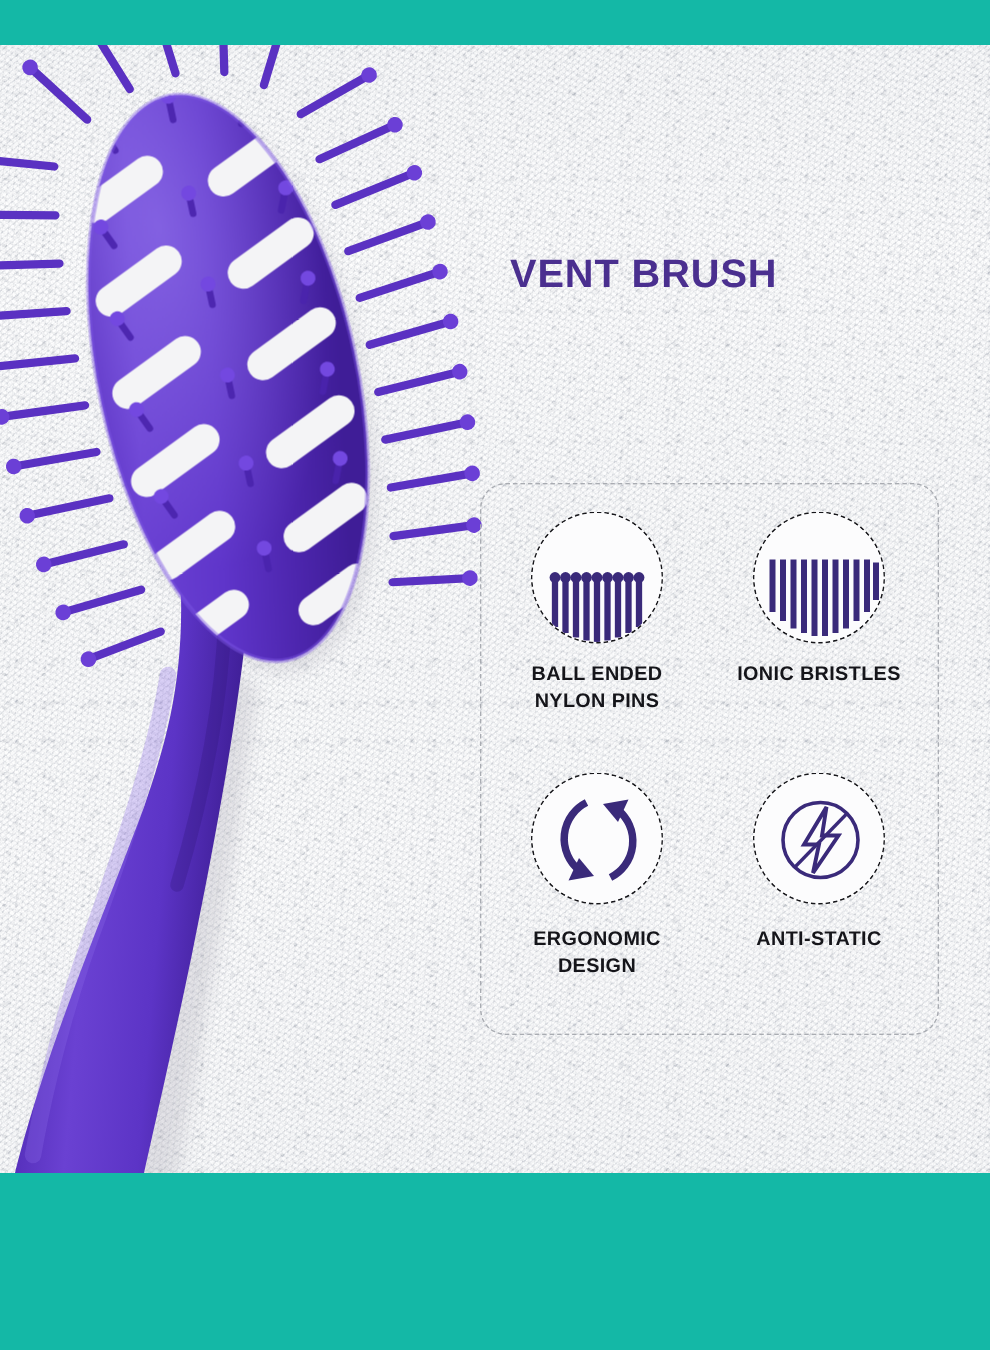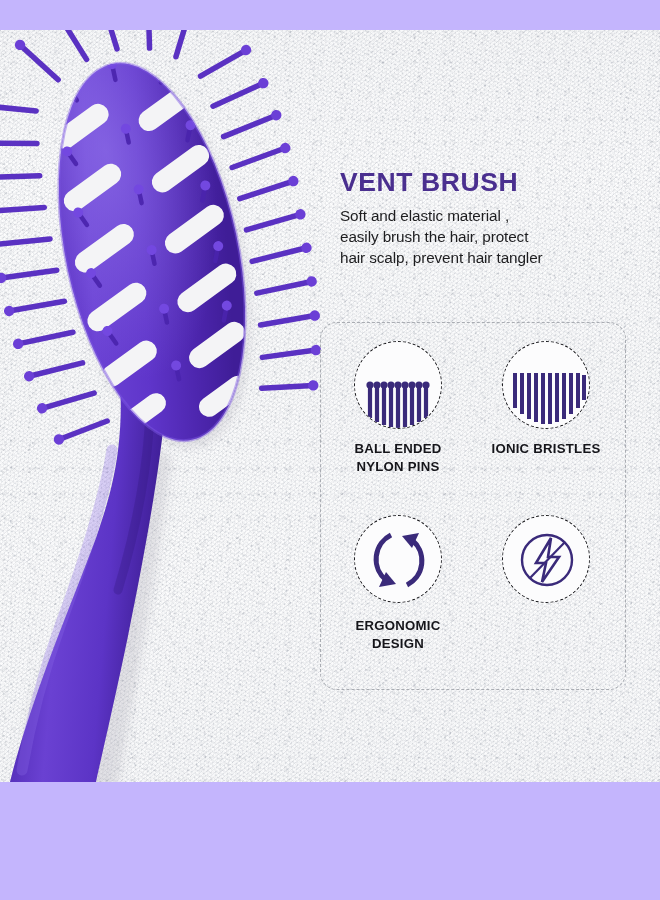--- a/index.html
+++ b/index.html
@@ -7,21 +7,21 @@
     background: #ffffff;
   }
   body {
     width: 660px; height: 900px;
     font-family: "Liberation Sans", sans-serif;
     overflow: hidden;
   }
   #stage {
     position: relative;
     width: 660px; height: 900px;
-    background: #c4b5fd;
+    background: #14b8a6;
     overflow: hidden;
   }
 
   
   #towel {
     position: absolute;
     left: 0; top: 30px;
     width: 660px; height: 752px;
     background:
       radial-gradient(ellipse 3px 2px at 12% 8%, rgba(172,176,184,.55) 0 40%, rgba(255,255,255,0) 70%),
@@ -295,23 +295,20 @@
         <circle cx="92" cy="290" r="5"></circle>
           <circle cx="214" cy="290" r="5"></circle>
       </g>
     </g>
 
     <ellipse cx="152" cy="222" rx="86" ry="192" transform="rotate(-12 152 222)" fill="none" stroke="#7f59e4" stroke-width="3" opacity=".45"></ellipse>
   </svg>
 
   <div id="headline">
     <h1 id="title">VENT BRUSH</h1>
-    <p id="subtitle">Soft and elastic material ,
-easily brush the hair, protect
-hair scalp, prevent hair tangler</p>
   </div>
 
   <div id="panel">
 
     <div class="feature f-1">
       <div class="badge">
         <svg width="88" height="88" viewBox="0 0 88 88">
           <g stroke="#3a2a7a" stroke-width="4" stroke-linecap="butt">
             <line x1="12" y1="31" x2="12" y2="66"></line>
             <line x1="19" y1="31" x2="19" y2="72"></line>
@@ -377,16 +374,17 @@
     </div>
 
     <div class="feature f-3">
       <div class="badge">
         <svg width="88" height="88" viewBox="0 0 88 88">
           <circle cx="44" cy="44" r="25" fill="none" stroke="#3a2a7a" stroke-width="2.4"></circle>
           <path d="M48 22 L33 47 L43 47 L39 66 L56 41 L45 41 Z" fill="none" stroke="#3a2a7a" stroke-width="2.6" stroke-linejoin="miter"></path>
           <line x1="27" y1="62" x2="62" y2="26" stroke="#3a2a7a" stroke-width="2.2"></line>
         </svg>
       </div>
+      <div class="f-label">ANTI-STATIC</div>
     </div>
 
   </div>
 </div>
 
 </body></html>

